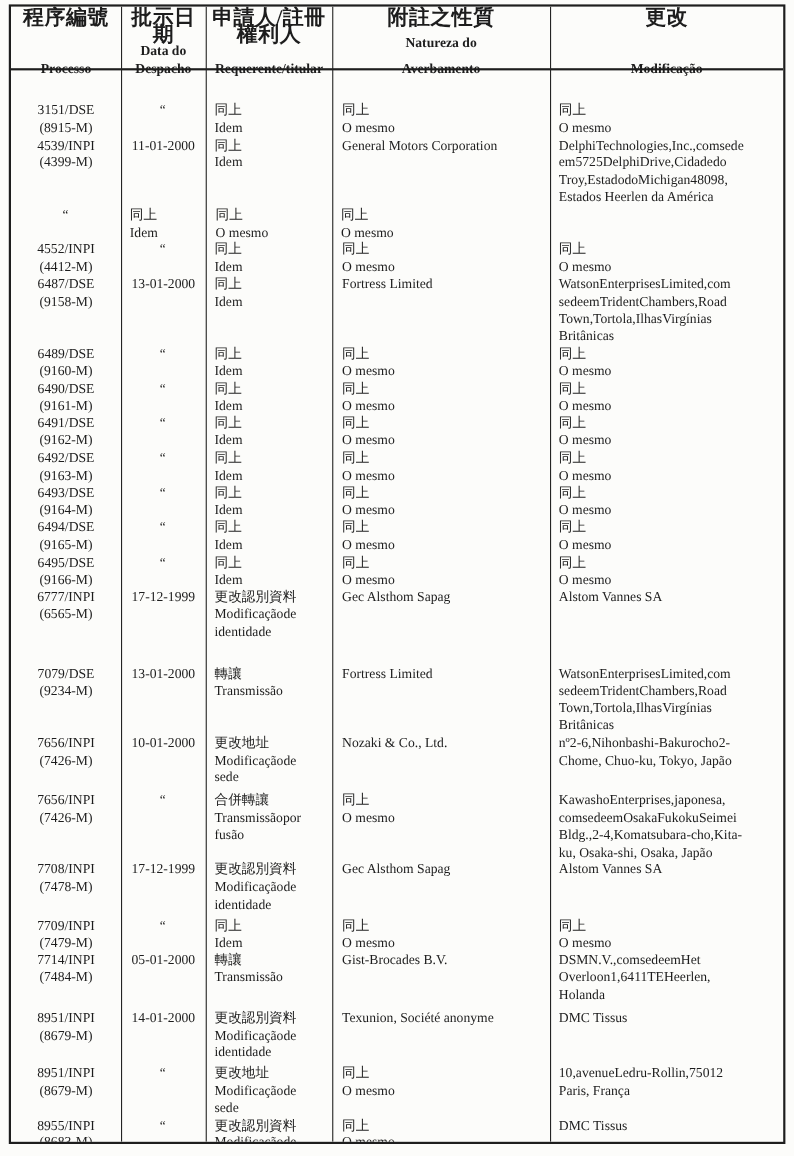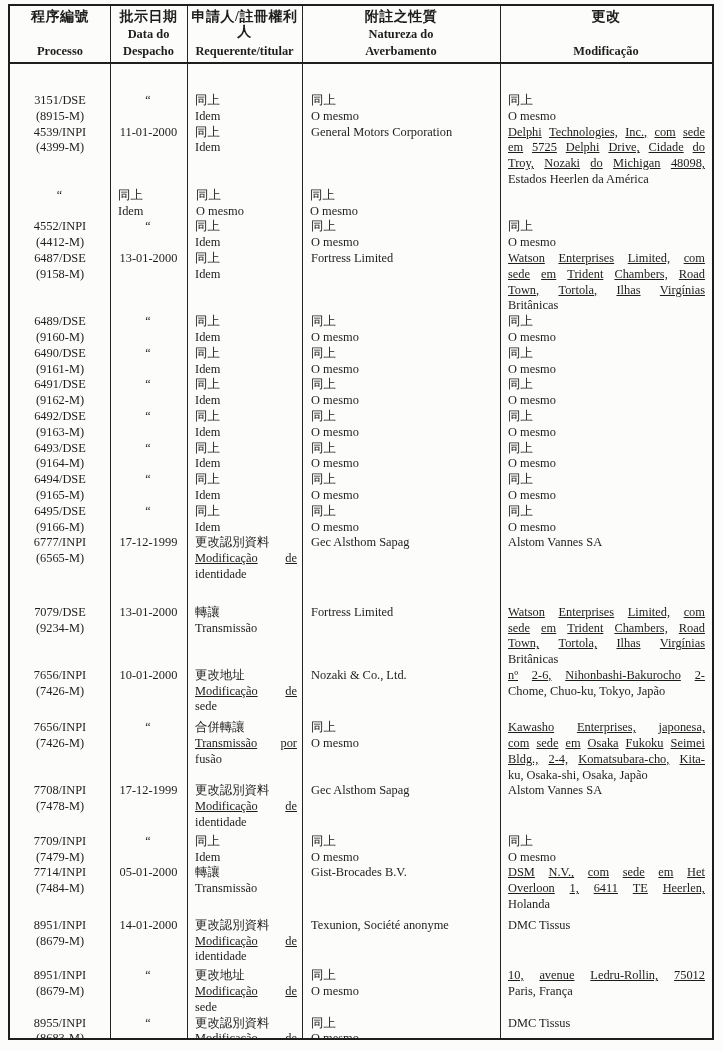--- a/index.html
+++ b/index.html
@@ -35,37 +35,37 @@
   }
   .hcell{
     display:flex;flex-direction:column;
     justify-content:space-between;
     align-items:center;
     text-align:center;
     padding:3px 2px 2px 2px;
     box-sizing:border-box;
     font-size:12.4px;line-height:15px;
   }
-  .hcell .ln:first-child{font-size:14px;letter-spacing:.5px;}
+  .hcell .ln:first-child{font-size:19px;letter-spacing:.5px;}
   .tbody{padding-top:5px;margin-top:24px;}
   .trow{
     display:grid;
     grid-template-columns:100px 77px 115px 198px 212px;
   }
   .tcell{
     font-size:12.4px;line-height:15.8px;
     box-sizing:border-box;
   }
   .c1{text-align:center;}
   .c2{text-align:center;}
   .c3{padding-left:8px;padding-right:5px;}
   .c4{padding-left:9px;padding-right:6px;}
   .c5{padding-left:8px;padding-right:7px;}
   .ln{min-height:15.8px;}
-  .ln.j{display:flex;justify-content:space-between;text-decoration:underline;}
+  .ln.j{display:flex;}
   .ditto{font-size:12px;letter-spacing:1px;}
 </style>
 </head>
 <body>
 
 <div class="page">
   <div class="tbl">
     <div class="vline" style="left:100px"></div>
     <div class="vline" style="left:177px"></div>
     <div class="vline" style="left:292px"></div>
@@ -142,21 +142,21 @@
             <div class="ln j">
               <span>em</span>
               <span>5725</span>
               <span>Delphi</span>
               <span>Drive,</span>
               <span>Cidade</span>
               <span>do</span>
             </div>
             <div class="ln j">
               <span>Troy,</span>
-              <span>Nozaki</span>
+              <span>Estado</span>
               <span>do</span>
               <span>Michigan</span>
               <span>48098,</span>
             </div>
             <div class="ln">Estados Heerlen da América</div>
           </div>
         </div>
         <div class="trow">
           <div class="tcell c2">
             <div class="ln ditto">“</div>

